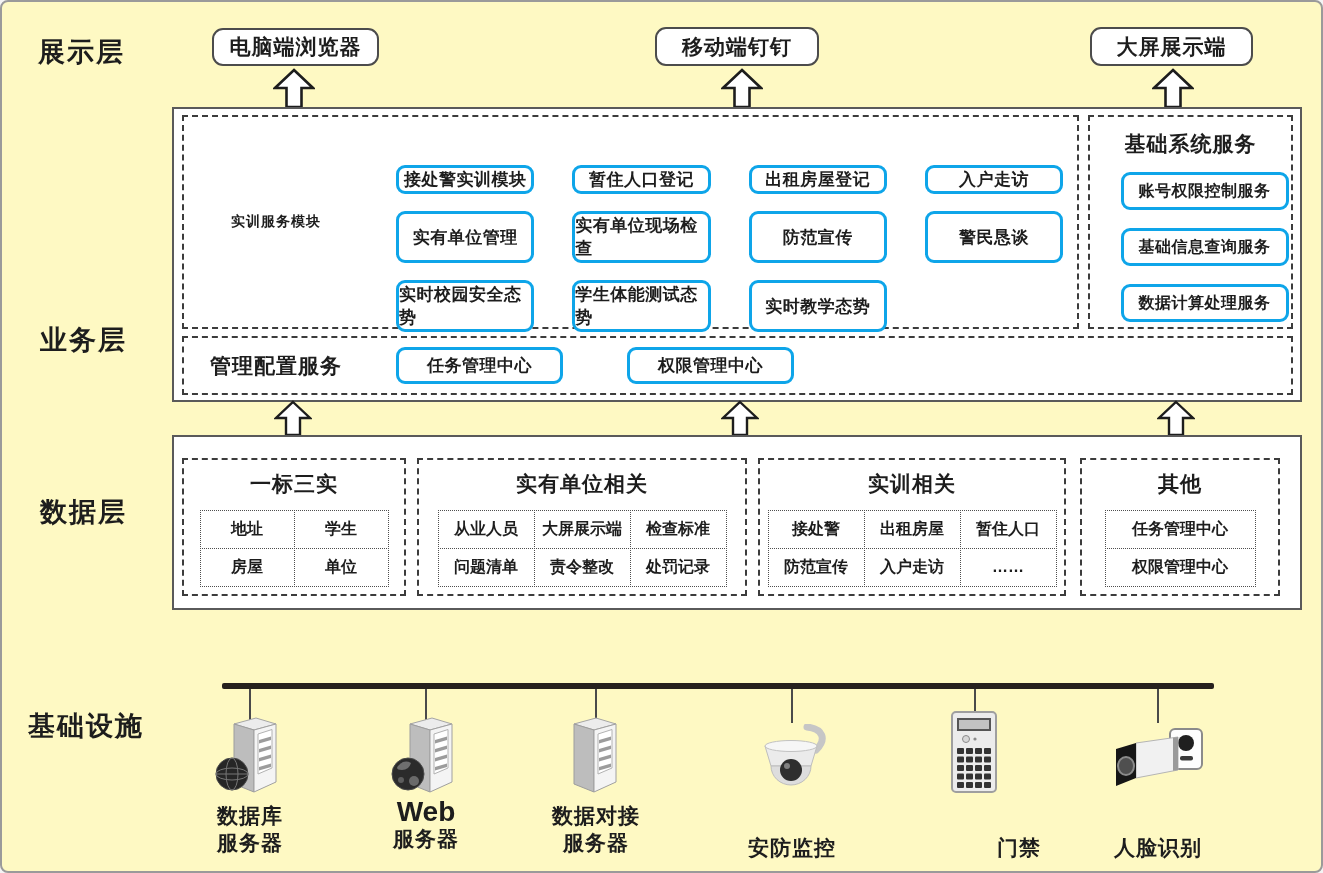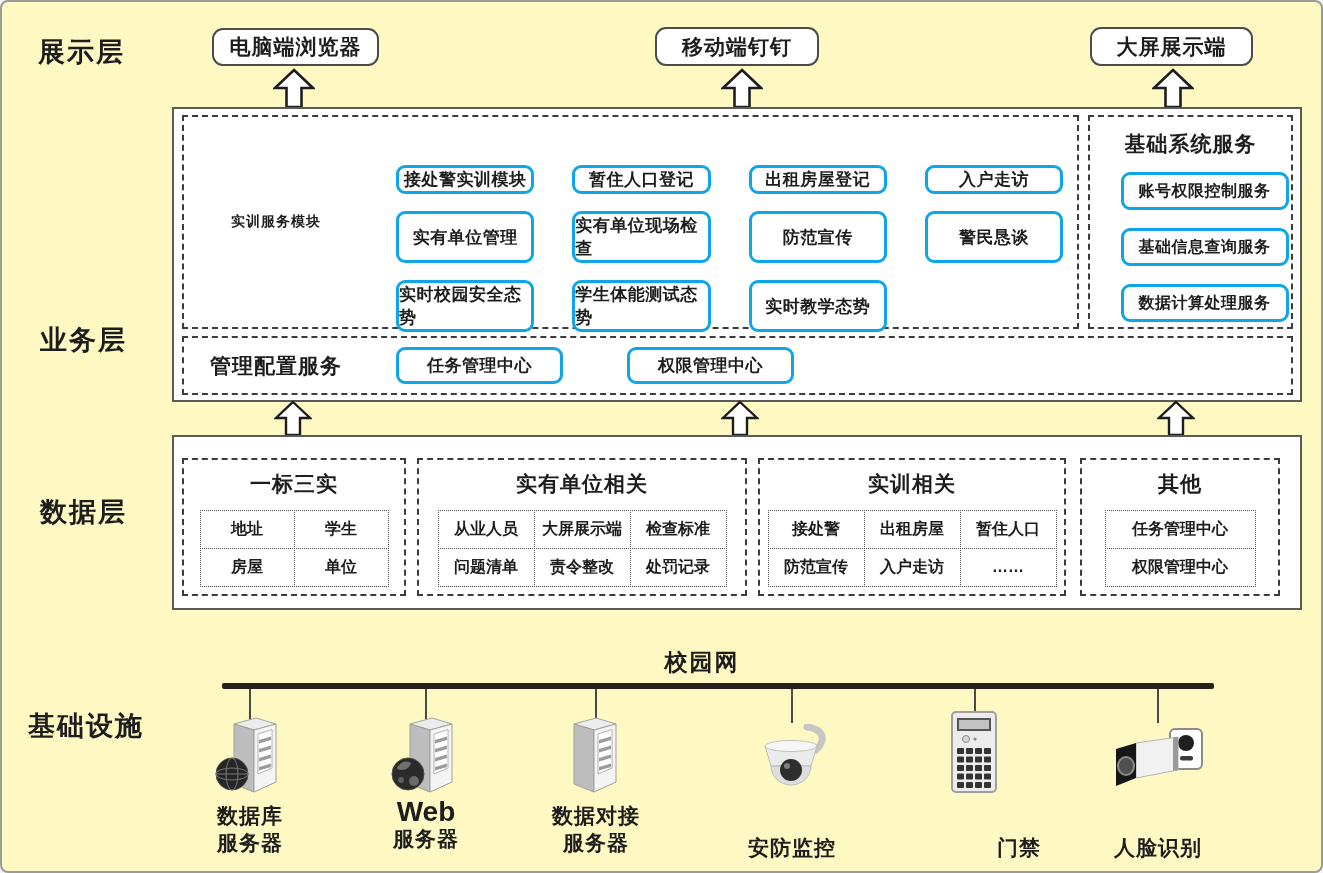--- a/index.html
+++ b/index.html
@@ -155,21 +155,20 @@
   </div>
 
   <div class="dashed-box data-group" style="left:1078px; top:456px; width:200px; height:138px;">
     <div class="panel-title">其他</div>
     <div class="data-table cols1">
       <div class="dcell">任务管理中心</div>
       <div class="dcell">权限管理中心</div>
     </div>
   </div>
 
-  <div class="net-label">校园网</div>
   <div class="bus"></div>
 
   <div class="drop" style="left:247px;"></div>
   <div class="drop" style="left:423px;"></div>
   <div class="drop" style="left:593px;"></div>
   <div class="drop" style="left:789px;"></div>
   <div class="drop" style="left:972px;"></div>
   <div class="drop" style="left:1155px;"></div>
 
   <svg class="dev-icon" style="left:212px; top:712px;" width="72" height="82" viewBox="0 0 72 82">

